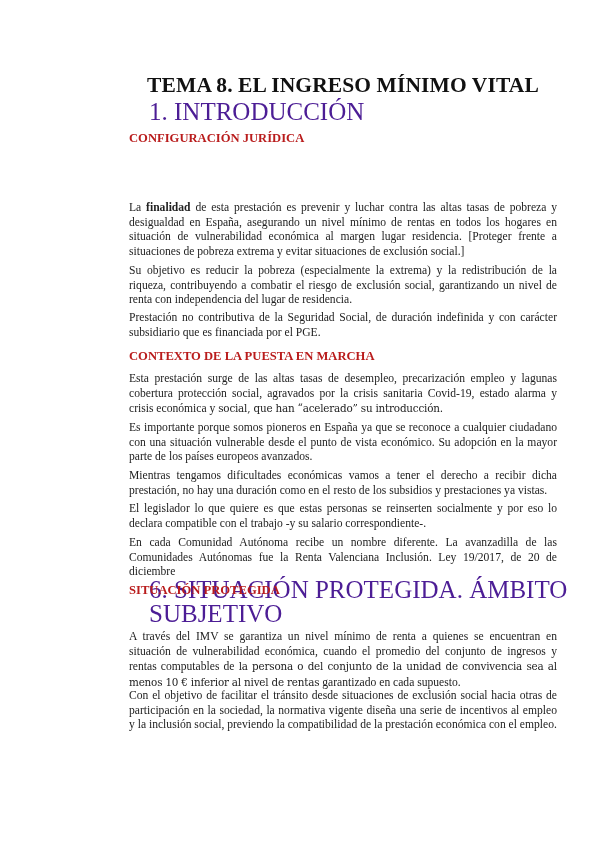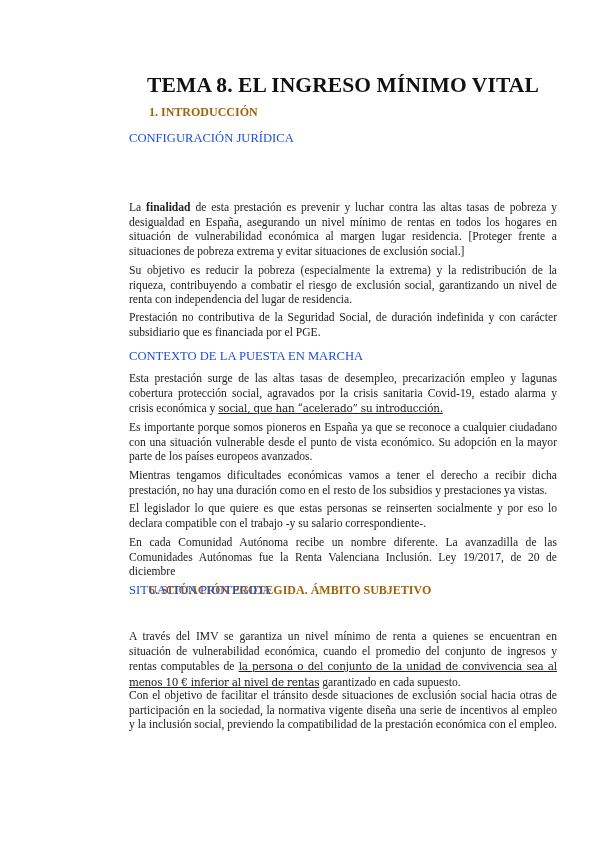--- a/index.html
+++ b/index.html
@@ -32,42 +32,41 @@
       left: 0;
       width: 600px;
       text-align: center;
       font-weight: bold;
       font-size: 21.5px;
       line-height: 26px;
       letter-spacing: 0.1px;
       color: #111;
     }
     .h1 {
-      font-size: 12px;
+      font-size: 25px;
       line-height: 24px;
-      font-weight: bold;
-      color: #a16207;
+      font-weight: normal;
+      color: #4c1d95;
     }
     .h2 {
       font-size: 12.6px;
       line-height: 16px;
-      font-weight: normal;
-      color: #1d4ed8;
+      font-weight: bold;
+      color: #b91c1c;
     }
     .p {
       font-size: 11.6px;
       line-height: 14.5px;
       text-align: justify;
       color: #222;
     }
     .alt {
       font-family: "DejaVu Serif", serif;
       font-size: 10.4px;
       letter-spacing: -0.2px;
-      text-decoration: underline;
     }
     b { font-weight: bold; }
   </style>
 </head>
 <body>
 
 <div class="page">
 
   <h1 class="blk title" style="top:72px;">TEMA 8. EL INGRESO MÍNIMO VITAL</h1>
 

